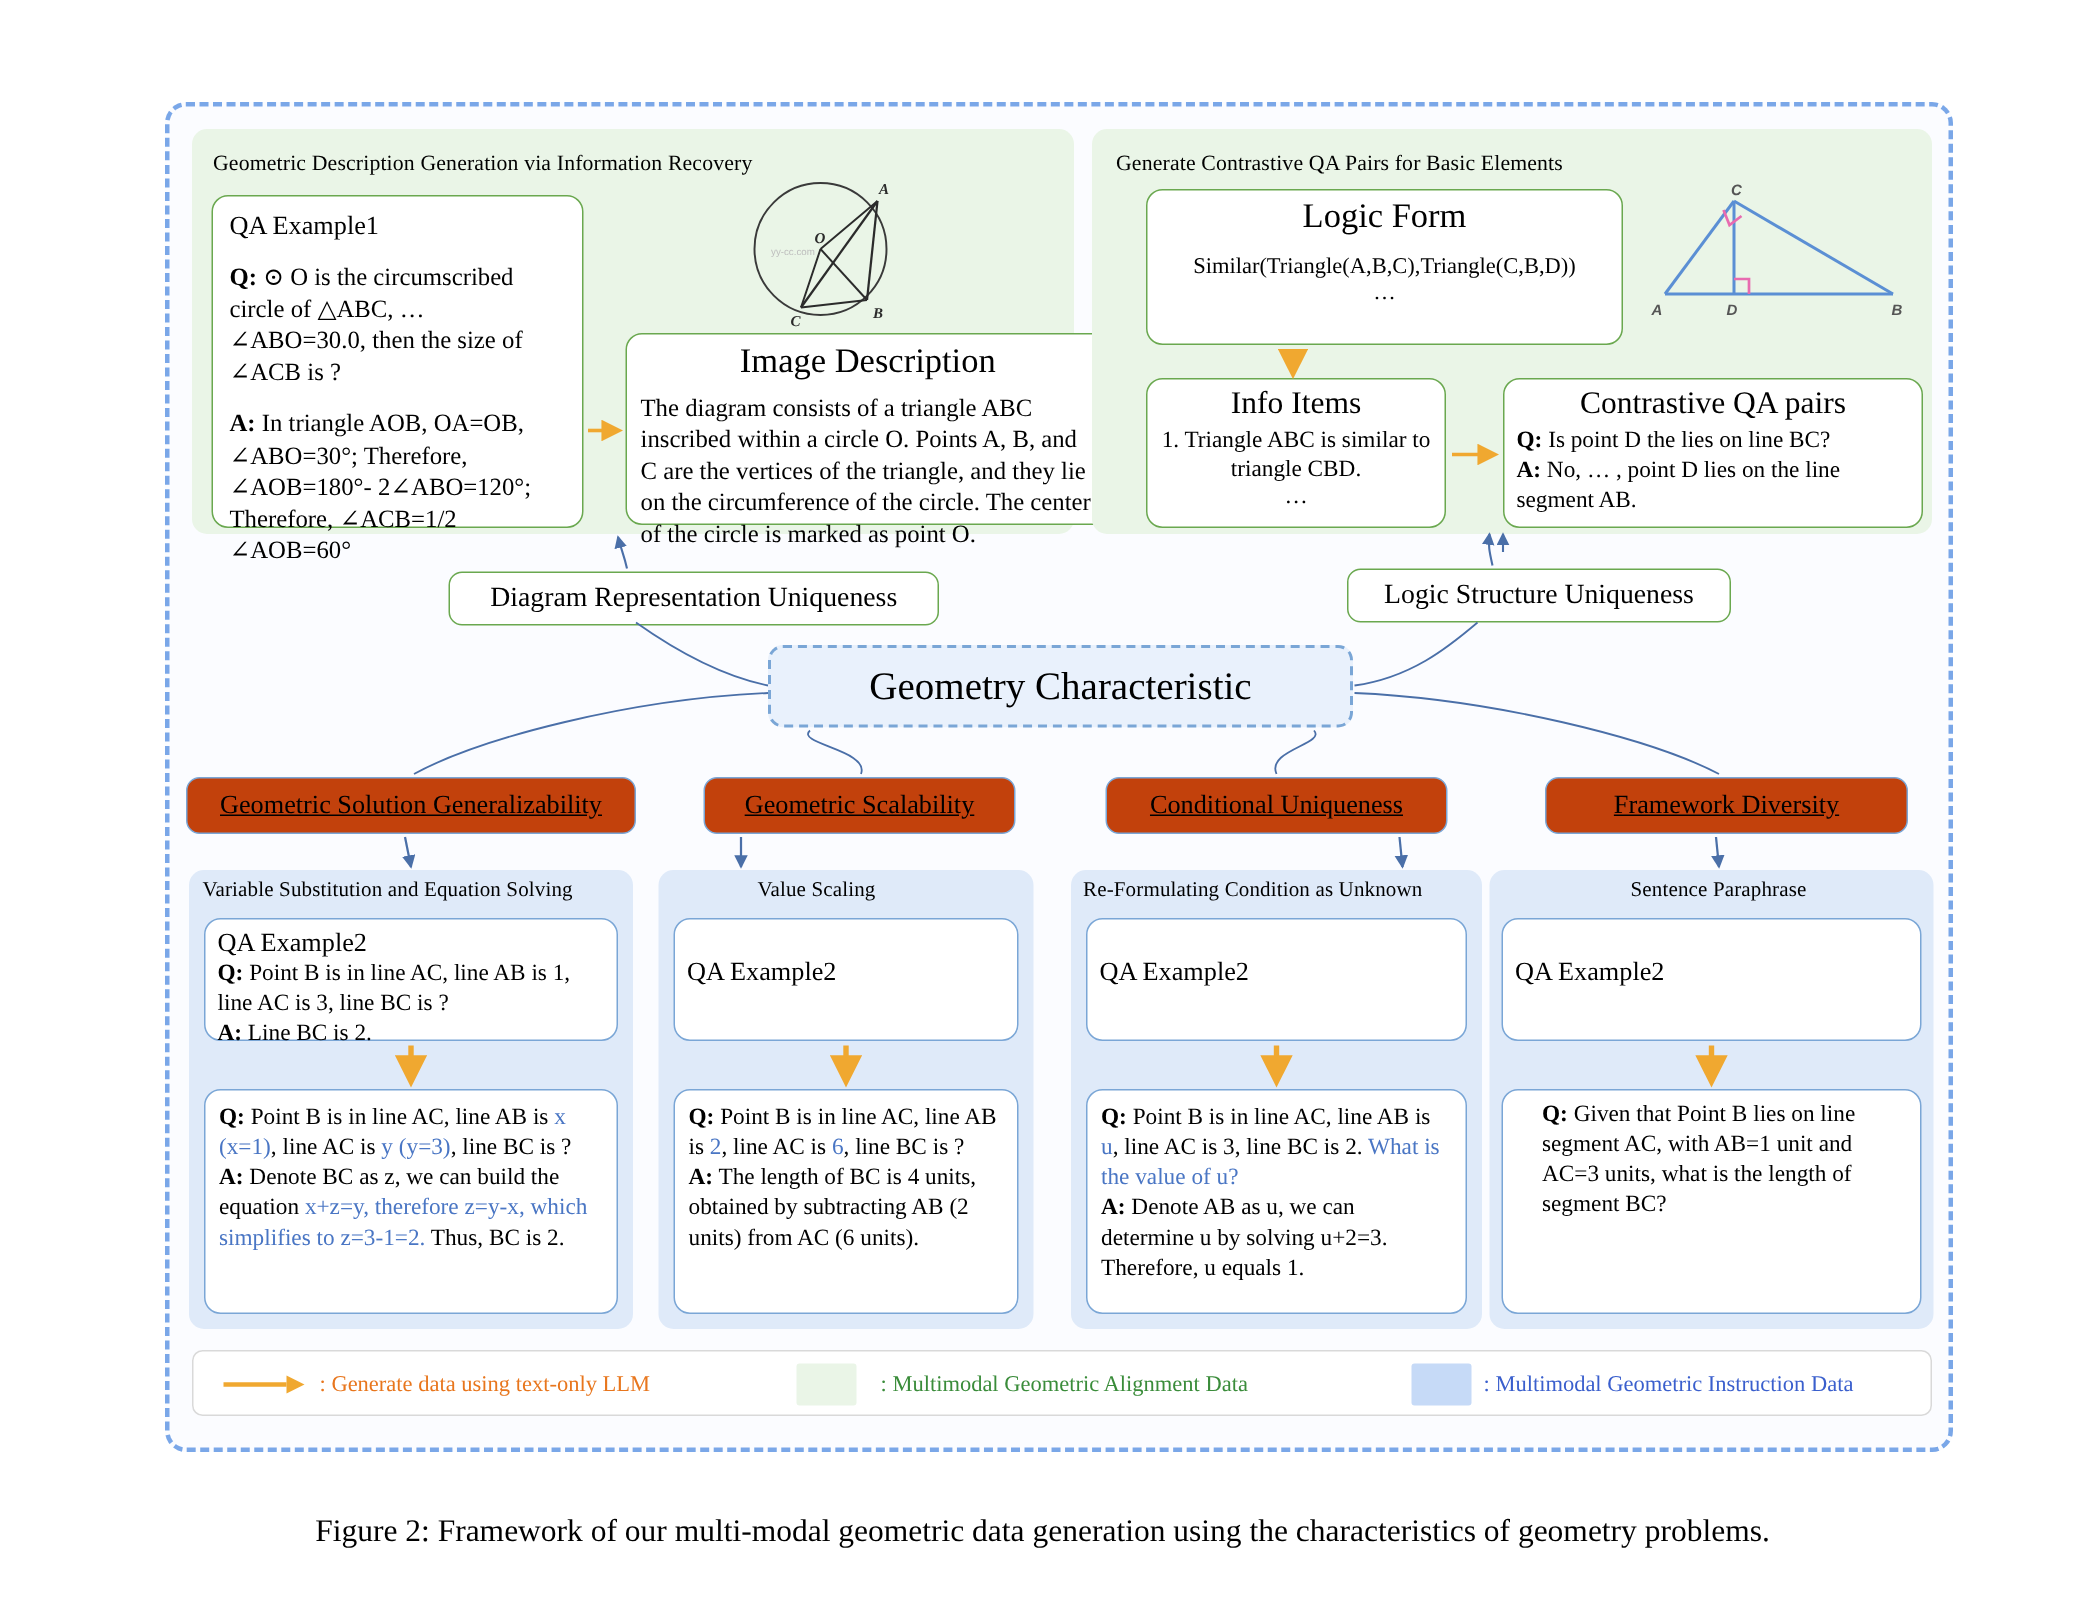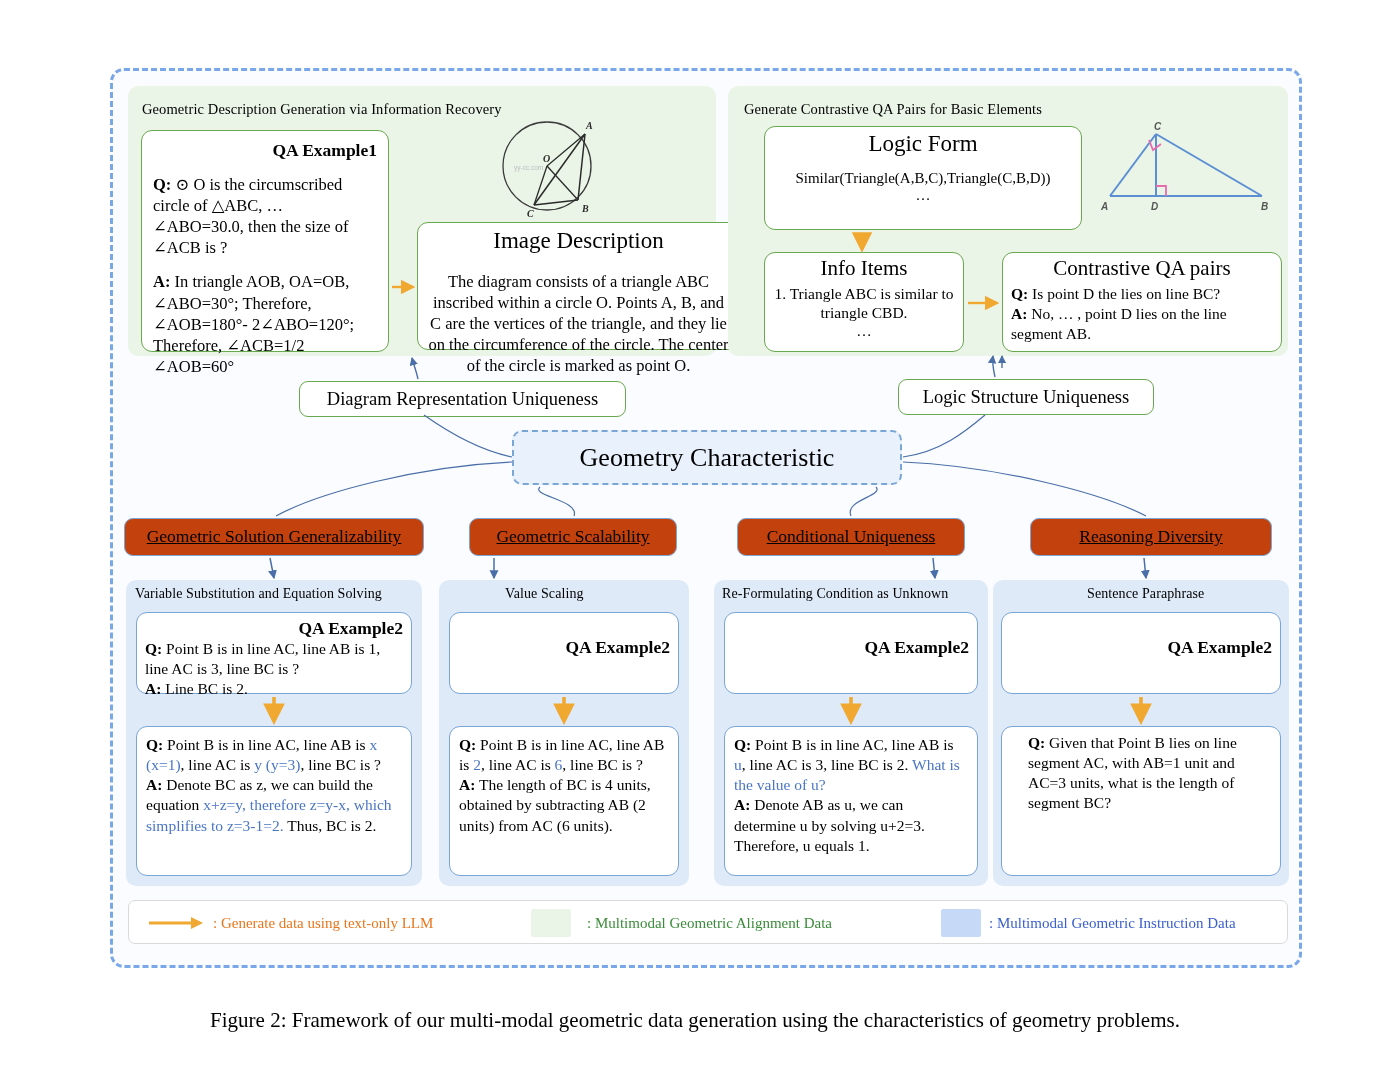--- a/index.html
+++ b/index.html
@@ -50,21 +50,21 @@
   #center-node {
     position:absolute; left:512px; top:430px; width:390px; height:55px;
     background:#e9f1fc; border:2px dashed #7aa6d6; border-radius:10px;
     display:flex; align-items:center; justify-content:center;
     font-size:26px;
   }
 
   
   .title-lg { font-size:23px; text-align:center; }
   .title-md { font-size:21px; text-align:center; }
-  .bold-c   { font-weight:bold; font-size:17.5px; text-align:right; }
+  .bold-c   { font-weight:normal; font-size:17.5px; text-align:left; }
   .body-t   { font-size:16.5px; line-height:1.28; }
   .body-s   { font-size:15.5px; line-height:1.3; }
   b.qa { font-weight:bold; }
   .blue-text { color:#4a76c4; }
 
   .pad { padding:7px 11px; }
 
   
   #wires { position:absolute; left:0; top:0; width:1390px; height:1072px; pointer-events:none; }
 
@@ -122,21 +122,21 @@
     <text x="92" y="100" font-family="Liberation Serif, serif" font-size="10" font-style="italic" font-weight="bold" fill="#2b2b2b">B</text>
     <text x="37" y="105" font-family="Liberation Serif, serif" font-size="10" font-style="italic" font-weight="bold" fill="#2b2b2b">C</text>
     <text x="53" y="50" font-family="Liberation Serif, serif" font-size="10" font-style="italic" font-weight="bold" fill="#2b2b2b">O</text>
     <text x="24" y="58" font-family="Liberation Sans, sans-serif" font-size="6.5" fill="#bdbdbd">yy-cc.com</text>
   </svg>
 </div>
 
 <div class="green-box" style="left:417px; top:222px; width:323px; height:128px;">
   <div style="padding:5px 9px 0 9px;">
     <div class="title-lg">Image Description</div>
-    <div class="body-t" style="margin-top:17px;text-align:center;">The diagram consists of  a triangle ABC inscribed within a circle O. Points A, B, and C are the vertices of the triangle, and they lie on the circumference of the circle. The center of the circle is marked as point O.</div>
+    <div class="body-t" style="margin-top:7px;">The diagram consists of  a triangle ABC inscribed within a circle O. Points A, B, and C are the vertices of the triangle, and they lie on the circumference of the circle. The center of the circle is marked as point O.</div>
   </div>
 </div>
 
 <div class="green-panel" style="left:728px; top:86px; width:560px; height:270px;">
 </div>
 <div class="panel-caption" style="left:744px; top:101px;">Generate Contrastive QA Pairs for Basic Elements</div>
 
 <div class="green-box" style="left:764px; top:126px; width:318px; height:104px;">
   <div style="padding:4px 26px;">
     <div class="title-lg">Logic Form</div>
@@ -197,21 +197,21 @@
 <div class="node-blue" style="left:124px; top:518px; width:300px; height:38px;">
   <span>Geometric Solution Generalizability</span>
 </div>
 <div class="node-blue" style="left:469px; top:518px; width:208px; height:38px;">
   <span>Geometric Scalability</span>
 </div>
 <div class="node-blue" style="left:737px; top:518px; width:228px; height:38px;">
   <span>Conditional Uniqueness</span>
 </div>
 <div class="node-blue" style="left:1030px; top:518px; width:242px; height:38px;">
-  <span>Reasoning Diversity</span>
+  <span>Framework Diversity</span>
 </div>
 
 <div class="blue-panel" style="left:126px; top:580px; width:296px; height:306px;"></div>
 <div class="panel-caption" style="left:135px; top:586px; font-size:14px;">Variable Substitution and Equation Solving</div>
 <div class="blue-box" style="left:136px; top:612px; width:276px; height:82px;">
   <div style="padding:5px 8px;">
     <div class="bold-c">QA Example2</div>
     <div class="body-s">
       <b class="qa">Q:</b><span> Point B is in line AC, line AB is 1, line AC is 3, line BC is ?</span>
     </div>

